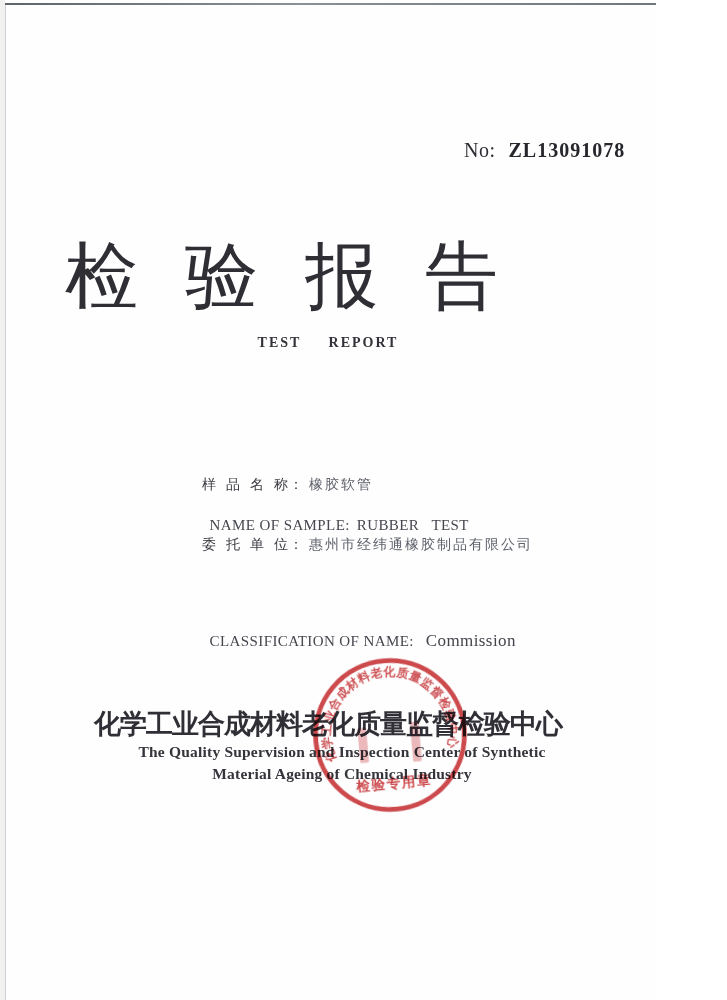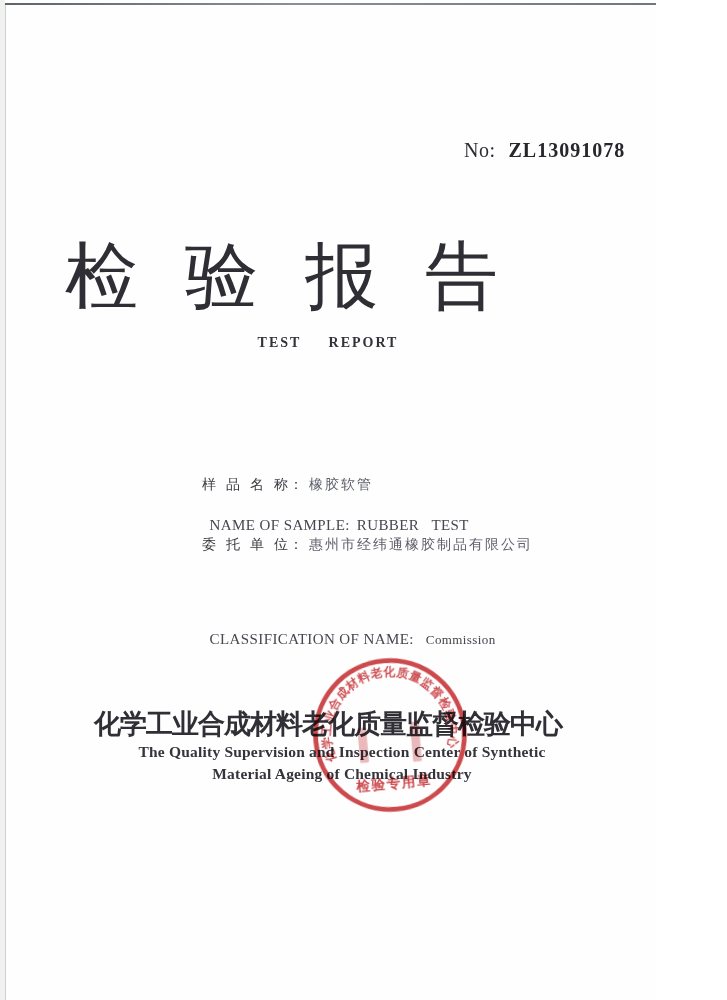--- a/index.html
+++ b/index.html
@@ -30,21 +30,21 @@
   .title-en{position:absolute;left:0;right:0;top:335px;text-align:center;
     font-size:14px;font-weight:bold;letter-spacing:2px;word-spacing:22px;color:#333239;}
 
   
   .cn-row{position:absolute;left:202px;font-size:14px;white-space:nowrap;}
   .cn-label{letter-spacing:10px;margin-right:-9px;color:#3a3b42;}
   .cn-colon{color:#3a3b42;}
   .cn-value{margin-left:6px;letter-spacing:2px;color:#5f616b;}
   .en-row{position:absolute;left:193px;font-size:15px;white-space:pre;color:#46474f;letter-spacing:.4px;}
   .en-value{margin-left:7px;}
-  .en-value.big{font-size:13px;margin-left:12px;color:#43444c;margin-top:8px;}
+  .en-value.big{font-size:17px;margin-left:12px;color:#43444c;margin-top:8px;}
 
   
   .org-cn{position:absolute;left:0;right:0;top:706px;text-align:center;
     font-size:27px;font-weight:bold;letter-spacing:-1px;color:#302f36;white-space:nowrap;}
   .org-en{position:absolute;left:0;right:0;text-align:center;
     font-size:15.5px;font-weight:bold;letter-spacing:.2px;color:#35343b;margin-left:28px;}
   .org-en.l1{top:743px;}
   .org-en.l2{top:765px;}
 
   

